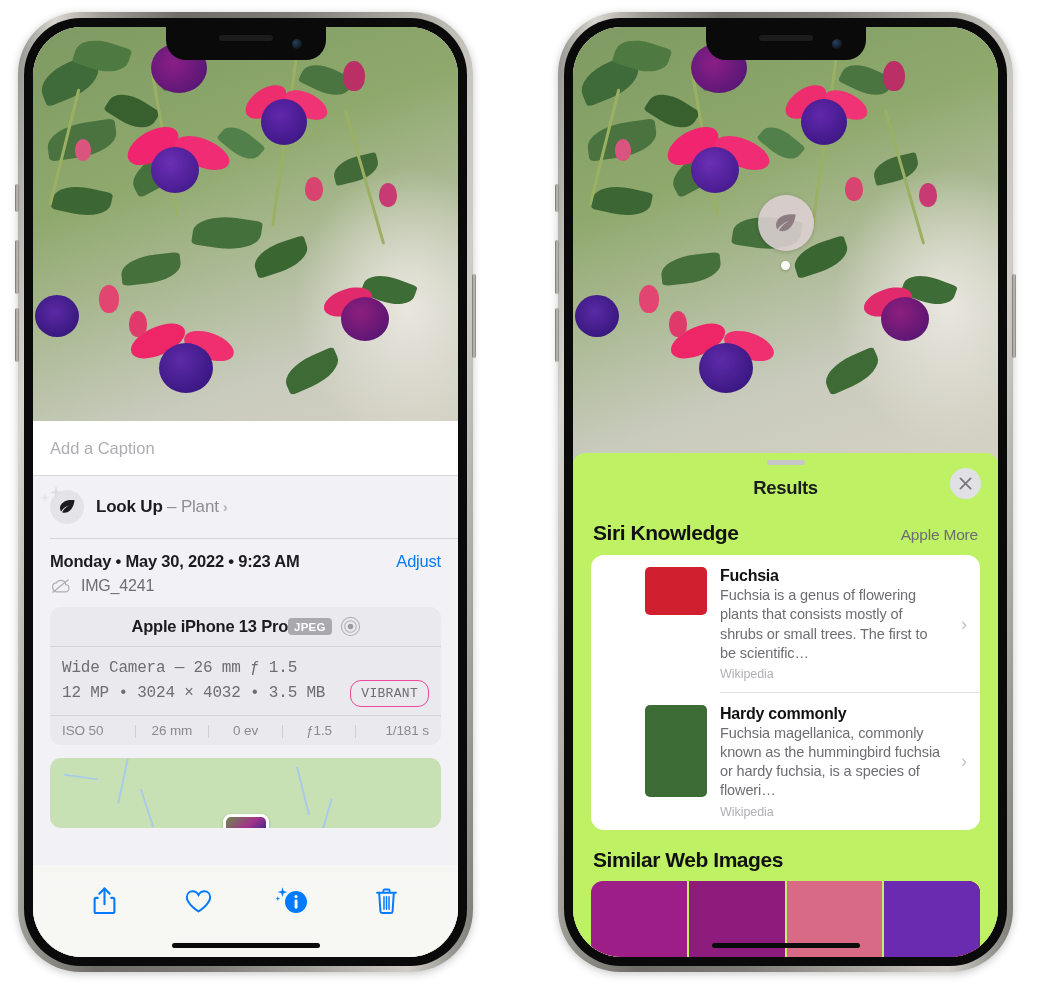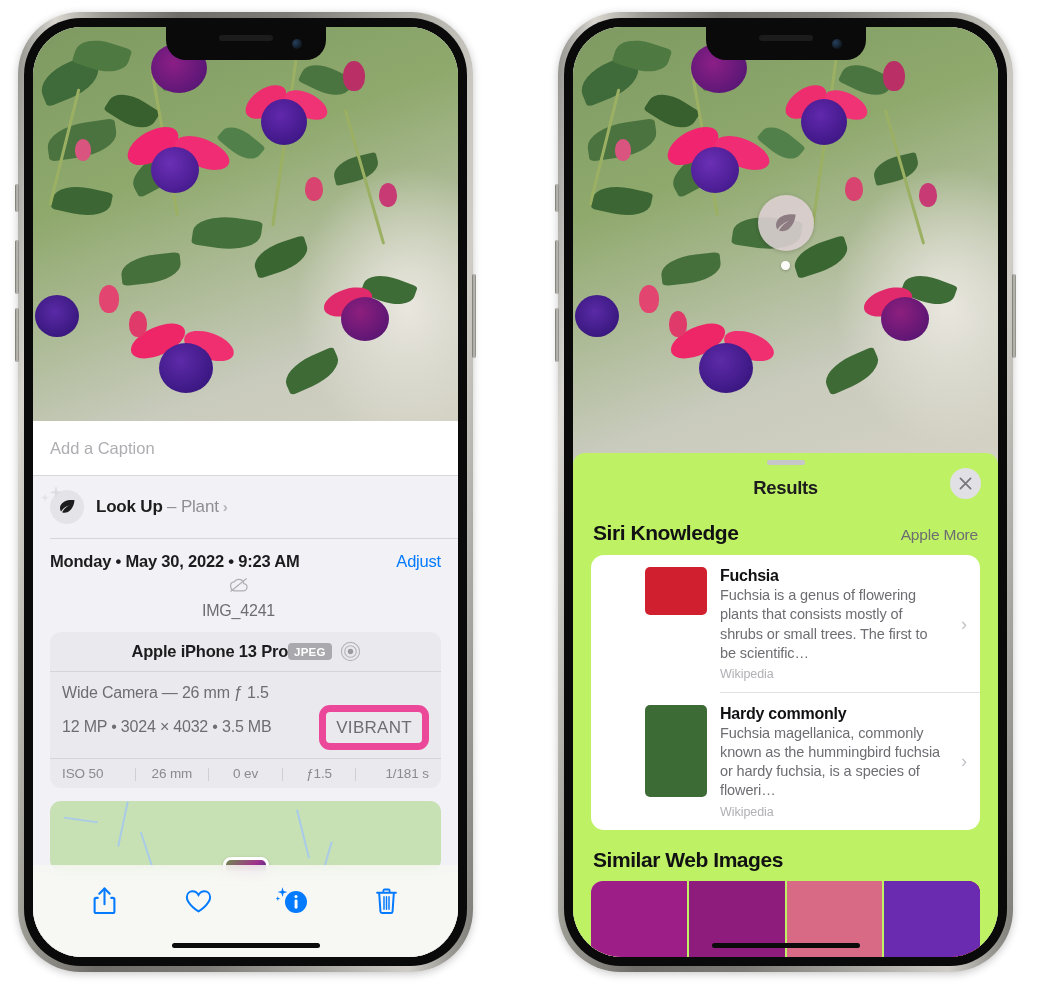--- a/index.html
+++ b/index.html
@@ -114,44 +114,44 @@
   .chev-gray { color:#b5b5ba; font-size:15px; margin-left:4px; }
 
   .divider-inset { height:.5px; background:#d6d6da; margin-left:17px; }
 
   .date-row {
     display:flex; justify-content:space-between; align-items:flex-start;
     padding:13px 17px 4px 17px;
   }
   .date-text { font-size:16.5px; font-weight:700; color:#1c1c1e; letter-spacing:-.2px; }
   .adjust-link { font-size:16.5px; color:#047aff; letter-spacing:-.2px; }
-  .file-row { display:flex; align-items:center; gap:9px; padding:2px 31px 12px 17px;flex-direction:column; }
+  .file-row { display:flex; align-items:center; gap:9px; padding:2px 31px 12px 17px; }
   .file-name { font-size:16px; color:#6d6d72; letter-spacing:-.2px; }
 
   
   .cam-card {
     margin:0 17px; background:#e9e9ee; border-radius:11px; overflow:hidden;
   }
   .cam-head {
     display:flex; align-items:center; justify-content:center;
     padding:9px 11px 9px 12px;
     border-bottom:.5px solid #d4d4d9;
   }
   .cam-model { font-size:16.5px; font-weight:700; color:#1c1c1e; letter-spacing:-.2px; }
   .cam-head-right { display:flex; align-items:center; gap:8px; }
   .fmt-badge {
     background:#a9a9ae; color:#ffffff; font-size:11.5px; font-weight:600;
     border-radius:4px; padding:3px 6px 2px 6px; letter-spacing:.2px;
   }
-  .cam-body { padding:9px 12px 8px 12px; }
+  .cam-body { padding:9px 12px 8px 12px;font-family:Liberation Mono, monospace; }
   .cam-line { font-size:16px; color:#6d6d72; letter-spacing:-.2px; line-height:1.55; }
   .cam-line2 { display:flex; align-items:center; justify-content:space-between; }
   .vibrant-badge {
-    border:7px solid #ec4899; color:#6d6d72; border-radius:11px;
-    font-size:17px; padding:2.5px 10px 2px 10px; letter-spacing:.3px;
+    border:1px solid #ec4899; color:#6d6d72; border-radius:11px;
+    font-size:13px; padding:2.5px 10px 2px 10px; letter-spacing:.3px;
   }
   .exif-row {
     display:flex; align-items:flex-end; border-top:.5px solid #d4d4d9;
     padding:7px 12px 7px 12px;
   }
   .exif-item { flex:1; text-align:center; font-size:13.5px; color:#8a8a8f; letter-spacing:-.1px; }
   .exif-item:first-child { text-align:left; }
   .exif-item:last-child { text-align:right; }
   .exif-sep { width:1px; height:13px; background:#cfcfd4; }
 

